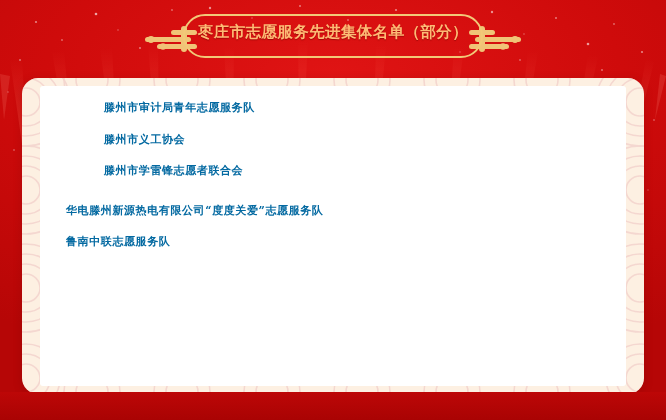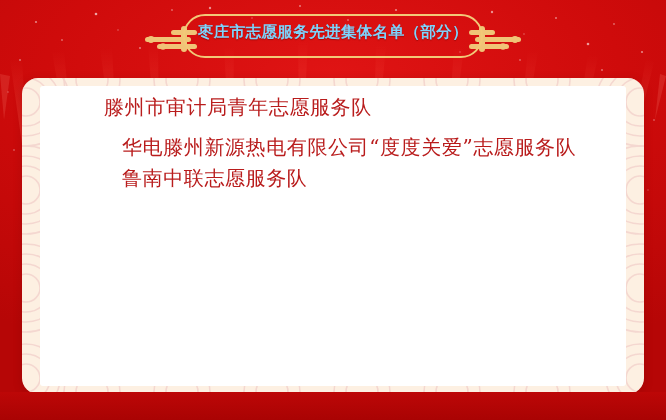--- a/index.html
+++ b/index.html
@@ -22,43 +22,43 @@
             background:linear-gradient(180deg,#bd0707 0%,#a90303 100%);}
 
   
   .banner{position:absolute;left:183px;top:14px;width:300px;height:44px;}
   .banner-frame{position:absolute;inset:0;border:2px solid #f2c978;border-radius:22px;
                 box-sizing:border-box;}
   .banner-title{position:absolute;left:0;top:0;width:300px;height:36px;
                 display:flex;align-items:center;justify-content:center;
                 font-family:Liberation Mono, monospace;
                 font-size:15.5px;font-weight:bold;letter-spacing:.4px;
-                color:#7dd3fc;white-space:nowrap;
+                color:#fdba74;white-space:nowrap;
                 text-shadow:0 1px 1px rgba(120,0,0,.55);}
   .orn{position:absolute;top:6px;width:72px;height:40px;}
   .orn.left{left:-42px;}
   .orn.right{right:-42px;transform:scaleX(-1);}
 
   
   .panel{position:absolute;left:22px;top:78px;width:622px;height:316px;
          border-radius:16px;overflow:hidden;
          background:#fdf0e2;
          box-shadow:0 2px 10px rgba(90,0,0,.22);}
   .panel-pattern{position:absolute;inset:0;}
   .panel-inner{position:absolute;left:18px;top:8px;width:586px;height:300px;
                background:#ffffff;border-radius:3px;}
 
   
   .lines{position:absolute;left:0;top:0;width:622px;height:316px;
          padding:14px 0 0 0;box-sizing:border-box;}
-  .line{color:#b91c1c;font-family:"DejaVu Serif", serif;
-        font-size:20px;line-height:31.5px;height:31.5px;
-        white-space:nowrap;letter-spacing:.6px;}
+  .line{color:#0369a1;font-family:"DejaVu Serif", serif;
+        font-size:11px;line-height:31.5px;height:31.5px;
+        white-space:nowrap;letter-spacing:.6px;font-weight:bold;}
   .line.g1{margin-left:82px;}
-  .line.g2{margin-left:100px;}
+  .line.g2{margin-left:44px;}
   .gap{height:8px;}
 </style>
 </head>
 <body>
 
 <div id="stage">
 
   <div class="bg"></div>
 
   <svg class="rays" viewBox="0 0 666 200" preserveAspectRatio="none">
@@ -213,20 +213,22 @@
           <circle cx="430" cy="314" r="28"></circle>
         <circle cx="520" cy="314" r="16"></circle> 
           <circle cx="520" cy="314" r="28"></circle>
       </g>
     </svg>
 
     <div class="panel-inner"></div>
 
     <div class="lines">
       <div class="line g1">滕州市审计局青年志愿服务队</div>
+      <div class="line g1">滕州市义工协会</div>
+      <div class="line g1">滕州市学雷锋志愿者联合会</div>
       <div class="gap"></div>
       <div class="line g2">华电滕州新源热电有限公司“度度关爱”志愿服务队</div>
       <div class="line g2">鲁南中联志愿服务队</div>
     </div>
   </div>
 
   <div class="botstrip"></div>
 </div>
 
 </body></html>

